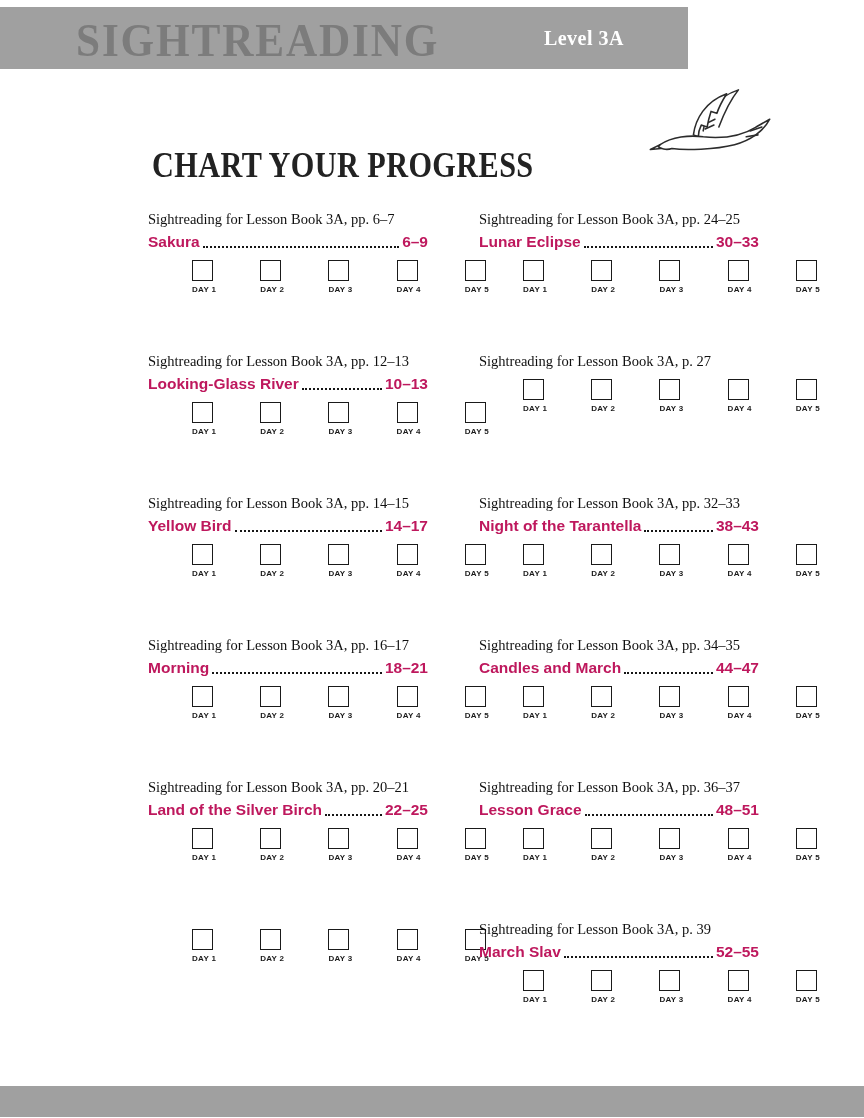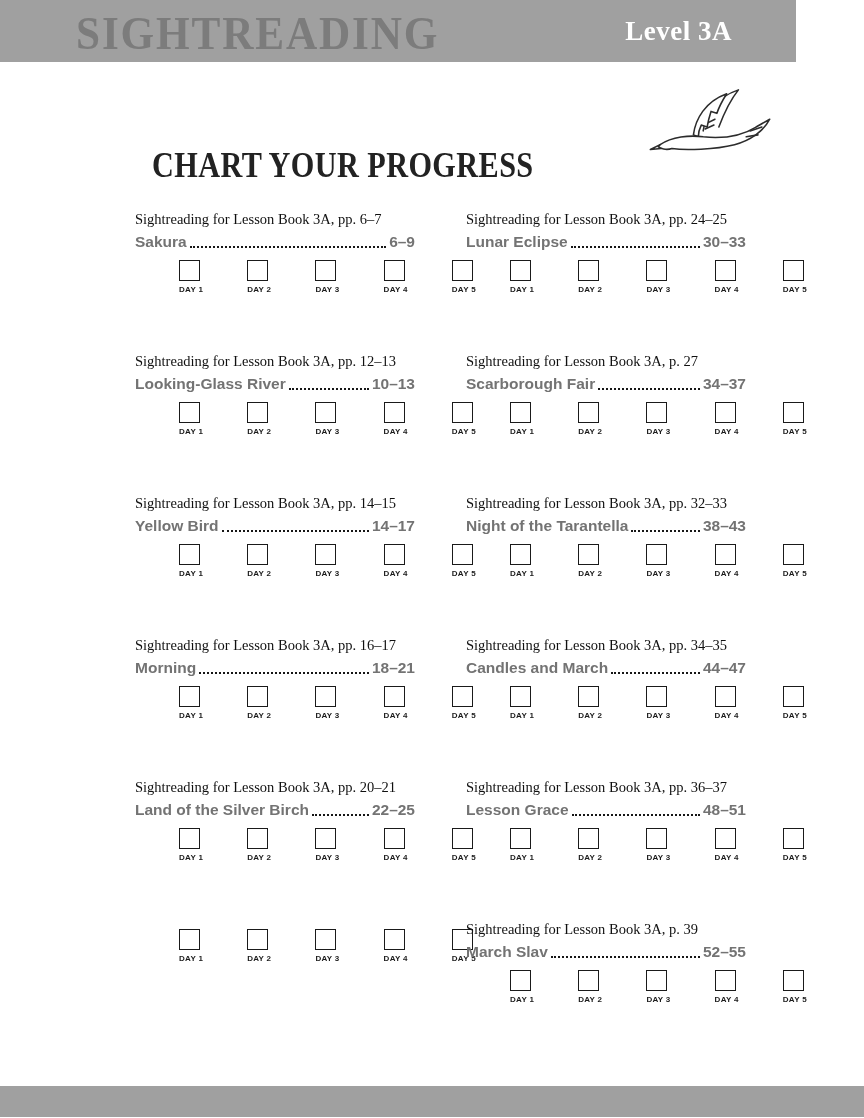--- a/index.html
+++ b/index.html
@@ -12,34 +12,34 @@
   body{font-family:"Liberation Sans",sans-serif;color:var(--ink);}
   .page{
     position:relative;
     width:864px;height:1118px;
     background:#ffffff;
     overflow:hidden;
   }
 
   
   .top-bar{
-    position:absolute;top:0;left:0;width:796px;height:62px;
+    position:absolute;top:7px;left:0;width:688px;height:62px;
     background:var(--bar-gray);
   }
   .top-bar .brand{
     position:absolute;left:76px;top:0;height:62px;line-height:66px;
     font-family:"Liberation Serif",serif;font-weight:700;
     font-size:47px;letter-spacing:2px;color:var(--header-text-gray);
     transform:scaleX(.92);transform-origin:left center;
     white-space:nowrap;
   }
   .top-bar .level{
     position:absolute;right:64px;top:0;height:62px;line-height:62px;
     font-family:"Liberation Serif",serif;font-weight:700;
-    font-size:27px;color:#ffffff;letter-spacing:.5px;margin-left:46px;
+    font-size:20px;color:#ffffff;letter-spacing:.5px;margin-left:46px;
   }
 
   
   .bottom-bar{
     position:absolute;left:0;bottom:1px;width:864px;height:31px;
     background:var(--bar-gray);
   }
 
   
   .headline{
@@ -48,34 +48,34 @@
     font-size:36px;letter-spacing:.5px;color:#222222;
     transform:scaleX(.84);transform-origin:left top;
     white-space:nowrap;
   }
   .bird{
     position:absolute;left:648px;top:84px;width:128px;height:90px;
   }
 
   
   .grid{
-    position:absolute;left:135px;top:210px;width:611px;
+    position:absolute;left:148px;top:210px;width:611px;
     display:flex;gap:51px;
   }
   .col{width:280px;display:flex;flex-direction:column;}
   .entry{height:142px;}
   .source{
     font-family:"Liberation Serif",serif;
     font-size:14.5px;line-height:18px;color:#101010;
     white-space:nowrap;
   }
   .title-line{
     display:flex;align-items:flex-end;
     margin-top:3px;height:20px;
-    font-weight:700;font-size:15.5px;line-height:19px;color:#737373;
+    font-weight:700;font-size:15.5px;line-height:19px;color:#be185d;
   }
   .title{white-space:nowrap;}
   .leader{
     flex:1;min-width:8px;
     border-bottom:2px dotted #161616;
     margin:0 3px 3px 3px;
   }
   .pages{white-space:nowrap;}
   .days{display:flex;margin-top:9px;}
   .day{width:51px;margin-left:44px;}
@@ -326,25 +326,20 @@
             </div>
             <div class="day">
               <span class="box"></span>
               <span class="day-label">DAY 5</span>
             </div>
           </div>
   </div>
 
   <div class="entry">
     <div class="source">Sightreading for Lesson Book 3A, p. 27</div>
-    <div class="title-line">
-      <span class="title">Scarborough Fair</span>
-      <span class="leader"></span>
-      <span class="pages">34–37</span>
-    </div>
     <div class="days">
             <div class="day">
               <span class="box"></span>
               <span class="day-label">DAY 1</span>
             </div>
             <div class="day">
               <span class="box"></span>
               <span class="day-label">DAY 2</span>
             </div>
             <div class="day">

